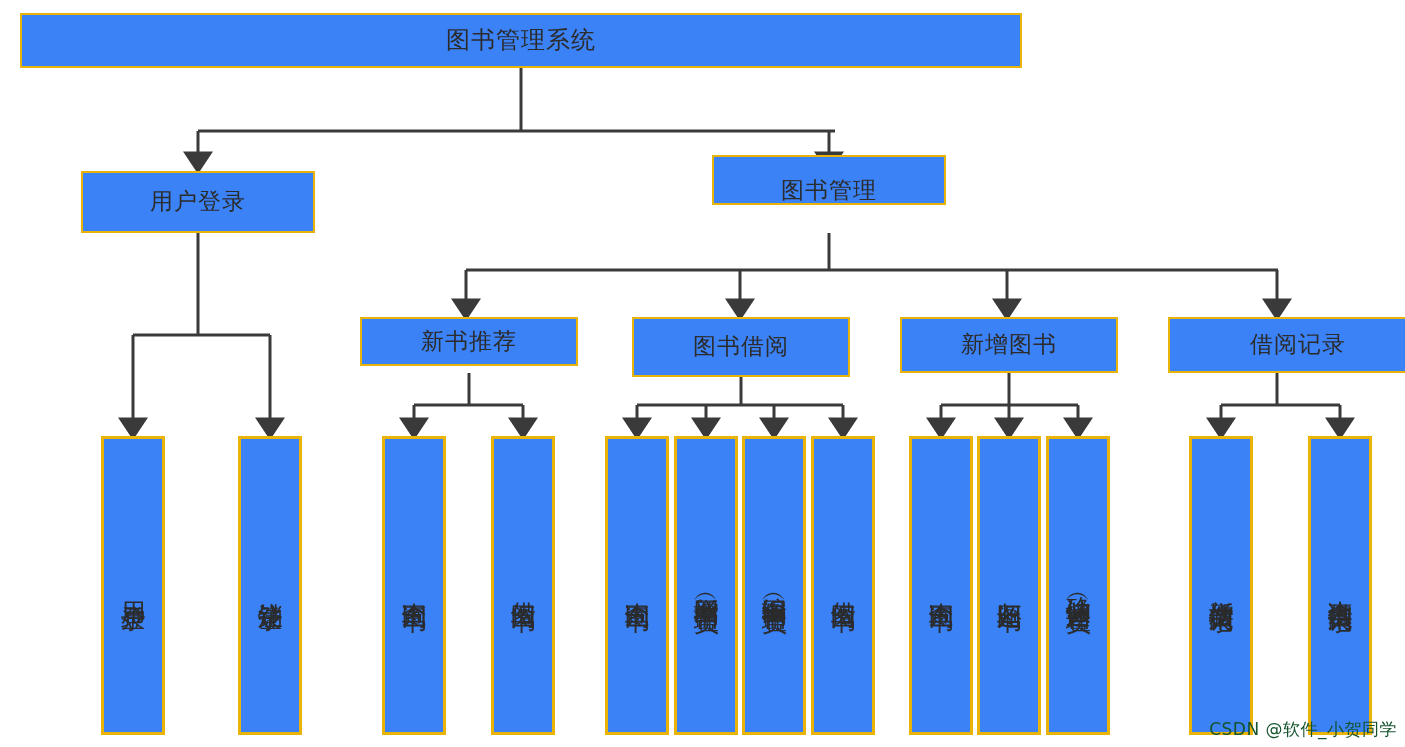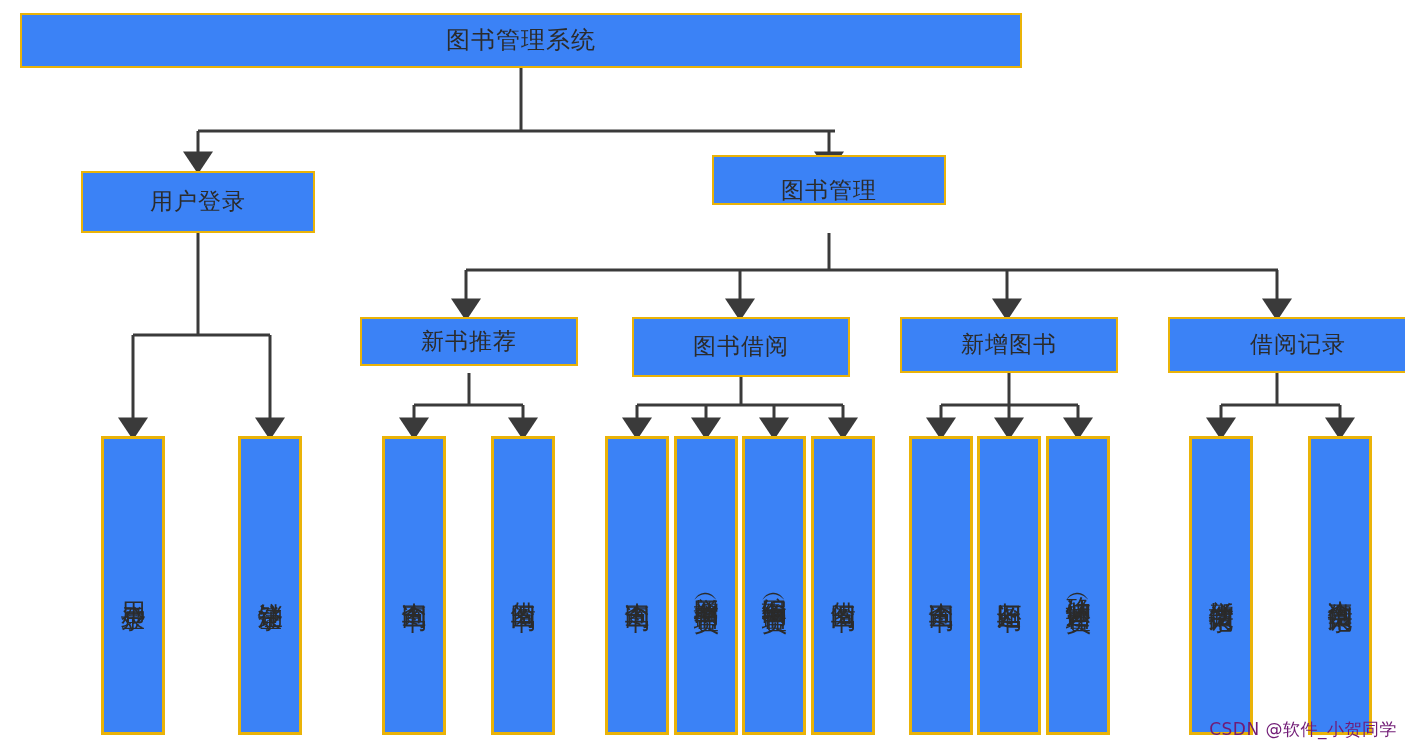--- a/index.html
+++ b/index.html
@@ -40,21 +40,21 @@
     line-height:1.18;
     letter-spacing:2px;
     white-space:nowrap;
     color:#2b2b2b;
   }
   svg#links{position:absolute;left:0;top:0;width:1405px;height:747px;z-index:1;}
   .watermark{
     position:absolute;
     right:8px;bottom:6px;
     font-size:17px;
-    color:#701a75;
+    color:#14532d;
     letter-spacing:0.5px;
     z-index:3;
     white-space:nowrap;
     margin-top:20px;
   }
 </style>
 </head>
 <body>
 
 <div id="diagram">

